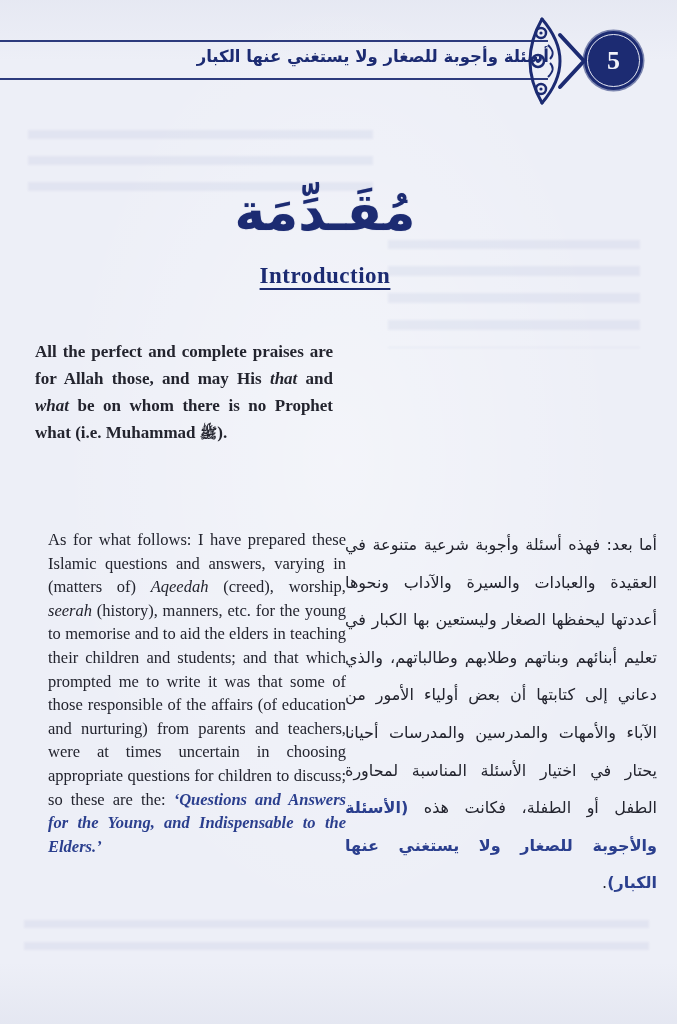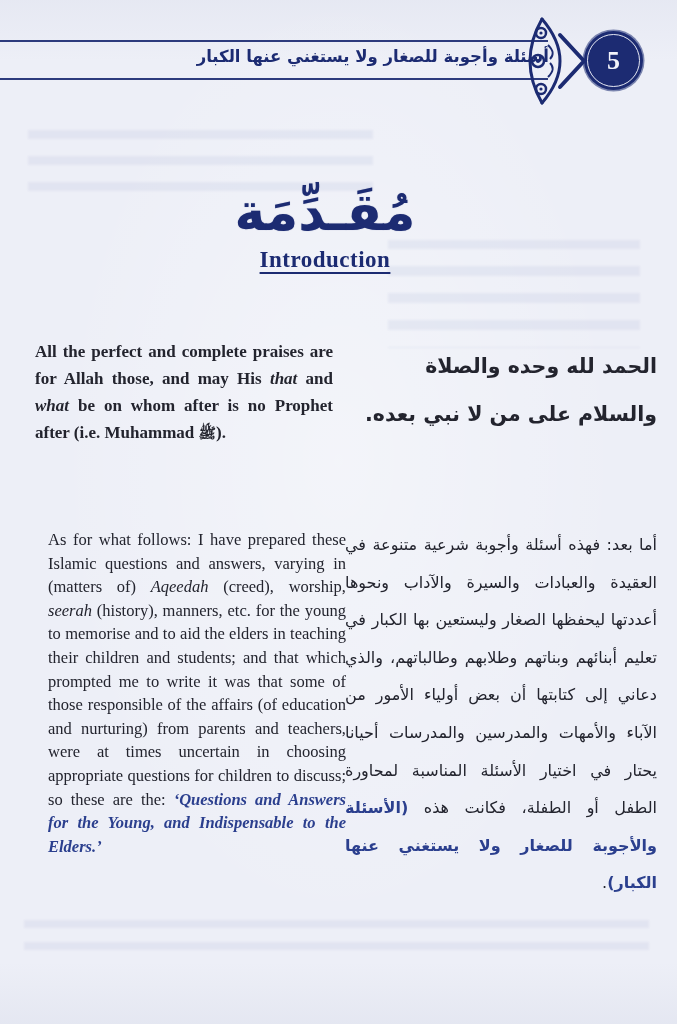--- a/index.html
+++ b/index.html
@@ -52,21 +52,21 @@
   
   .title-block{position:absolute;left:170px;top:177px;width:310px;text-align:center;}
   .calligraphy{
     direction:rtl;
     font-family:"DejaVu Sans",sans-serif;
     font-size:52px;line-height:1.35;font-weight:bold;
     color:var(--navy);
     text-shadow:0 0 1px rgba(28,43,114,.35);
   }
   .intro-title{
-    margin-top:0;display:inline-block;
+    margin-top:16px;display:inline-block;
     font-size:23px;font-weight:bold;color:var(--navy);
     text-decoration:underline;text-underline-offset:5px;text-decoration-thickness:2px;
     letter-spacing:.5px;
   }
 
   
   .para{position:absolute;margin:0;}
   .en{
     text-align:justify;color:var(--ink);
     font-family:"Liberation Serif","DejaVu Serif",serif;
@@ -134,19 +134,18 @@
 
   <div class="ghost ghost-top-left"></div>
   <div class="ghost ghost-mid-right"></div>
   <div class="ghost ghost-bottom"></div>
 
   <div class="title-block">
     <div class="calligraphy" lang="ar" dir="rtl">مُقَـدِّمَة</div>
     <span class="intro-title">Introduction</span>
   </div>
 
-  <p class="para en en-1"><span class="seg-n">All the perfect and complete praises are for Allah those, and may His </span><span class="seg-i">that</span><span class="seg-n"> and </span><span class="seg-i">what</span><span class="seg-n"> be on whom after is no Prophet after (i.e. Muhammad </span><span class="seg-sym">ﷺ</span><span class="seg-n">).</span></p>
-  <p class="para ar ar-1" lang="ar" dir="rtl">الحمد لله وحده والصلاة والسلام على من لا نبي بعده.</p>
+  <p class="para en en-1"><span class="seg-n">All the perfect and complete praises are for Allah those, and may His </span><span class="seg-i">that</span><span class="seg-n"> and </span><span class="seg-i">what</span><span class="seg-n"> be on whom there is no Prophet what (i.e. Muhammad </span><span class="seg-sym">ﷺ</span><span class="seg-n">).</span></p>
 
   <p class="para en en-2"><span class="seg-n">As for what follows: I have prepared these Islamic questions and answers, varying in (matters of) </span><span class="seg-i">Aqeedah</span><span class="seg-n"> (creed), worship, </span><span class="seg-i">seerah</span><span class="seg-n"> (history), manners, etc. for the young to memorise and to aid the elders in teaching their children and students; and that which prompted me to write it was that some of those responsible of the affairs (of education and nurturing) from parents and teachers, were at times uncertain in choosing appropriate questions for children to discuss; so these are the: </span><span class="seg-quote">‘Questions and Answers for the Young, and Indispensable to the Elders.’</span></p>
   <p class="para ar ar-2" lang="ar" dir="rtl"><span class="seg-n">أما بعد: فهذه أسئلة وأجوبة شرعية متنوعة في العقيدة والعبادات والسيرة والآداب ونحوها أعددتها ليحفظها الصغار وليستعين بها الكبار في تعليم أبنائهم وبناتهم وطلابهم وطالباتهم، والذي دعاني إلى كتابتها أن بعض أولياء الأمور من الآباء والأمهات والمدرسين والمدرسات أحيانا يحتار في اختيار الأسئلة المناسبة لمحاورة الطفل أو الطفلة، فكانت هذه </span><span class="seg-bblue">(الأسئلة والأجوبة للصغار ولا يستغني عنها الكبار)</span><span class="seg-n">.</span></p>
 
 </div>
 
 </body></html>

